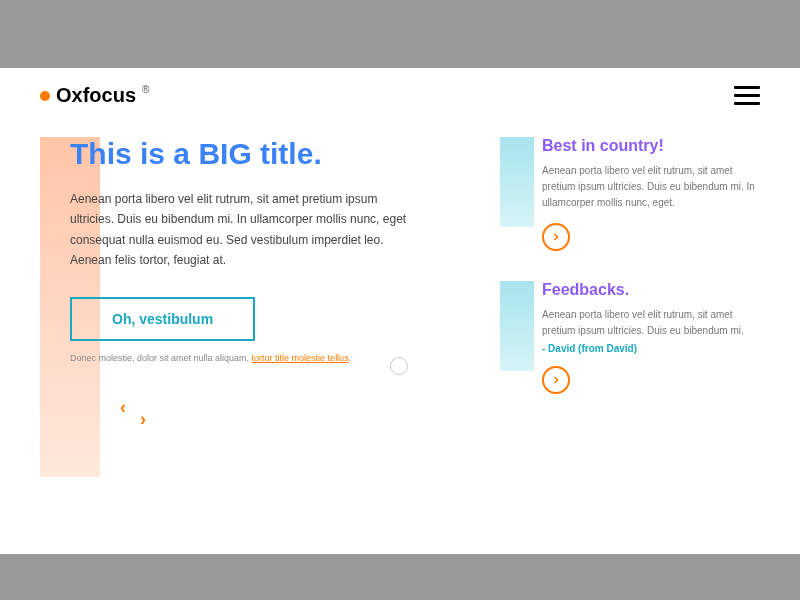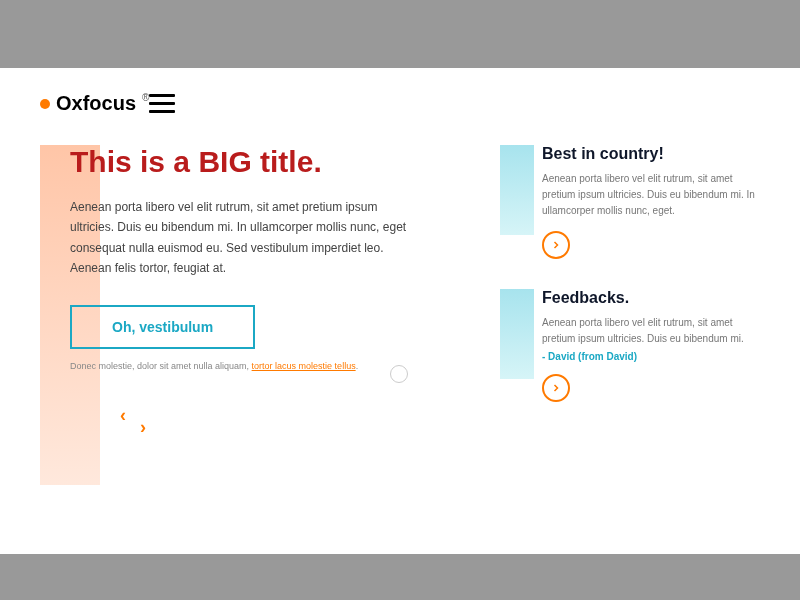--- a/index.html
+++ b/index.html
@@ -1,40 +1,40 @@
 <!DOCTYPE html>
 <html><head>
 <meta charset="utf-8">
 <style>
 * { margin: 0; padding: 0; box-sizing: border-box; }
 body { font-family: -apple-system, BlinkMacSystemFont, 'Segoe UI', Arial, sans-serif; background: #999; width: 800px; height: 600px; overflow: hidden; }
 .page { background: #fff; width: 800px; height: 486px; margin-top: 68px; position: relative; }
-.header { display: flex; justify-content: flex-start; align-items: center; padding: 24px 40px 10px 40px; margin-top: 9px; }
+.header { display: flex; justify-content: space-between; align-items: center; padding: 16px 40px 10px 40px; margin-top: 9px; }
 .logo { display: flex; align-items: center; gap: 6px; }
 .logo-dot { width: 10px; height: 10px; border-radius: 50%; background: #ff7a00; }
 .logo-text { font-size: 20px; font-weight: 700; color: #000; }
 .logo-reg { font-size: 10px; color: #555; position: relative; top: -6px; }
 .hamburger { display: flex; flex-direction: column; gap: 5px; cursor: pointer; }
 .hamburger span { width: 26px; height: 3px; background: #000; border-radius: 1px; }
 .content { display: flex; padding: 20px 40px 0 40px; gap: 50px; position: relative; }
 .left { flex: 1; position: relative; padding-left: 30px; }
 .left-bg { position: absolute; left: 0; top: 0; width: 60px; height: 340px; background: linear-gradient(180deg, rgba(255,140,80,0.5), rgba(255,180,140,0.3)); }
-.hero-title { font-size: 30px; font-weight: 700; color: #b91c1c; margin-bottom: 18px; position: relative; z-index: 1; }
+.hero-title { font-size: 30px; font-weight: 700; color: #3b82f6; margin-bottom: 18px; position: relative; z-index: 1; }
 .hero-body { font-size: 12px; color: #444; line-height: 1.7; margin-bottom: 26px; position: relative; z-index: 1; max-width: 340px; }
 .cta { display: inline-block; border: 2px solid #1ba8c4; color: #1ba8c4; font-weight: 600; font-size: 14px; padding: 12px 40px; position: relative; z-index: 1; margin-bottom: 12px; cursor: pointer; }
 .footnote { font-size: 9px; color: #888; position: relative; z-index: 1; }
 .footnote a { color: #ff7a00; text-decoration: underline; }
 .pager { display: flex; gap: 14px; margin-top: 40px; position: relative; z-index: 1; padding-left: 50px; }
 .pager .arrow { font-size: 18px; font-weight: 700; cursor: pointer; }
 .pager .arrow.prev { color: #ff7a00; position: relative; top: -6px; }
 .pager .arrow.next { color: #ff7a00; position: relative; top: 6px; }
 .right { width: 260px; display: flex; flex-direction: column; gap: 30px; }
 .card { position: relative; padding-left: 42px; }
 .card-bg { position: absolute; left: 0; top: 0; width: 34px; height: 90px; background: linear-gradient(180deg, rgba(80,200,220,0.5), rgba(120,220,230,0.3)); }
-.card-title { font-size: 16px; font-weight: 700; color: #0f172a; margin-bottom: 8px; position: relative; z-index: 1; }
+.card-title { font-size: 16px; font-weight: 700; color: #8b5cf6; margin-bottom: 8px; position: relative; z-index: 1; }
 .card-body { font-size: 10px; color: #777; line-height: 1.6; position: relative; z-index: 1; }
 .card-author { font-size: 10px; color: #1ba8c4; font-weight: 600; margin-top: 4px; }
 .circle-arrow { width: 28px; height: 28px; border: 2px solid #ff7a00; border-radius: 50%; display: flex; align-items: center; justify-content: center; color: #ff7a00; font-weight: 700; margin-top: 12px; cursor: pointer; position: relative; z-index: 1; }
 .circle-arrow svg { width: 12px; height: 12px; }
 .dot-indicator { position: absolute; left: 390px; top: 240px; width: 18px; height: 18px; border: 1px solid #ccc; border-radius: 50%; background: #fff; }
 </style>
 </head>
 <body>
 
 <div class="page">
@@ -52,21 +52,21 @@
   </div>
 
   <div class="content">
     <div class="dot-indicator"></div>
     <div class="left">
       <div class="left-bg"></div>
       <h1 class="hero-title">This is a BIG title.</h1>
       <p class="hero-body">Aenean porta libero vel elit rutrum, sit amet pretium ipsum ultricies. Duis eu bibendum mi. In ullamcorper mollis nunc, eget consequat nulla euismod eu. Sed vestibulum imperdiet leo. Aenean felis tortor, feugiat at.</p>
       <div class="cta">Oh, vestibulum</div>
       <div class="footnote">
-        <span>Donec molestie, dolor sit amet nulla aliquam, </span><a href="#">tortor lacus molestie tellus</a><span>.</span>
+        <span>Donec molestie, dolor sit amet nulla aliquam, </span><a href="#">tortor title molestie tellus</a><span>.</span>
       </div>
       <div class="pager">
         <span class="arrow prev">‹</span>
         <span class="arrow next">›</span>
       </div>
     </div>
 
     <div class="right">
       <div class="card">
         <div class="card-bg"></div>

